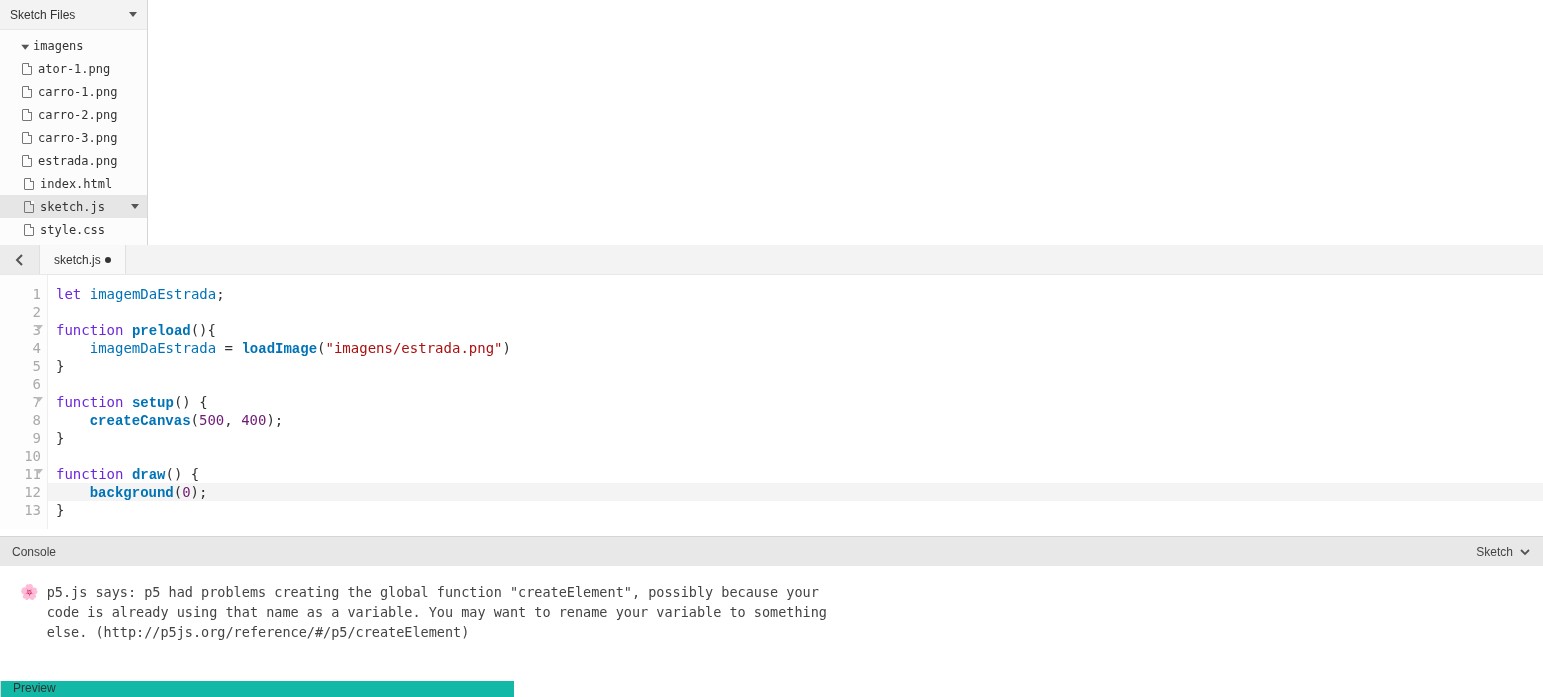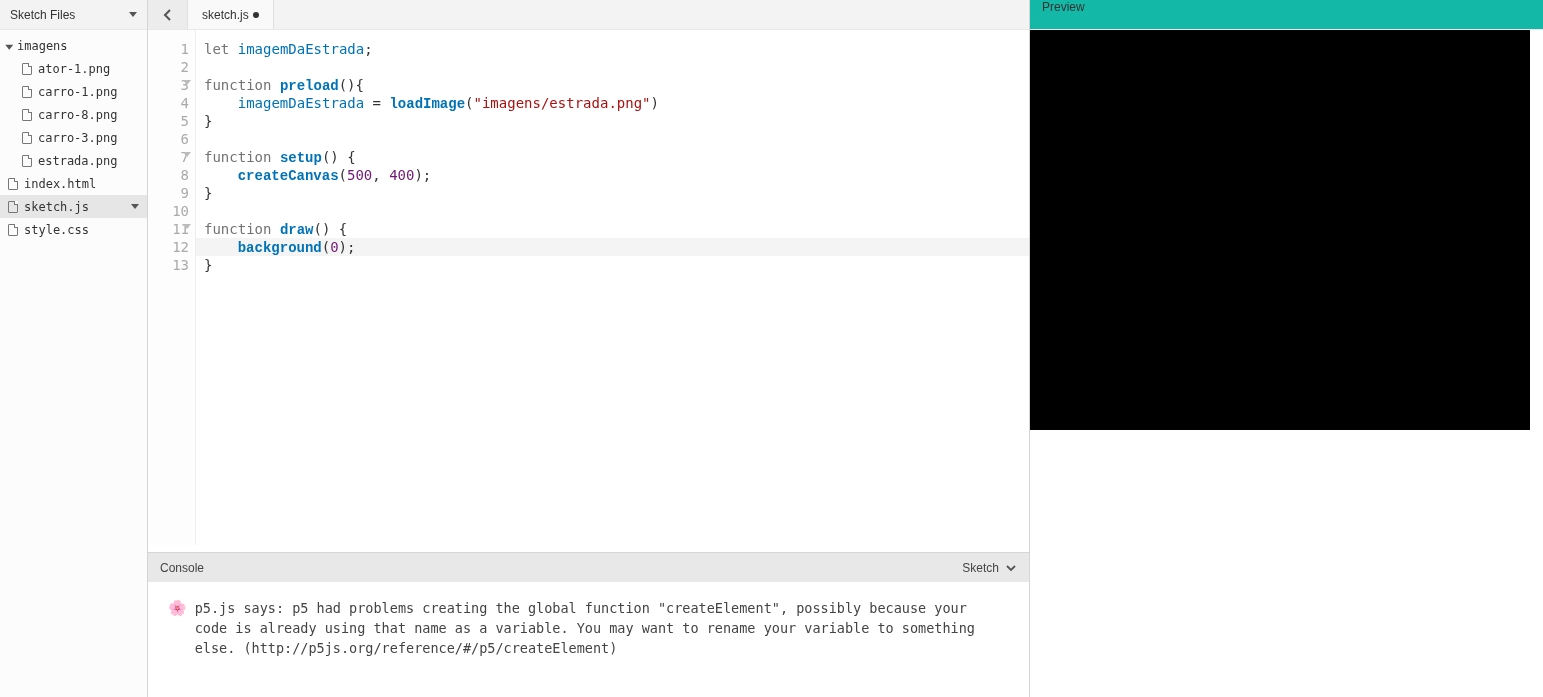--- a/index.html
+++ b/index.html
@@ -1,24 +1,24 @@
 <!DOCTYPE html>
 <html><head>
 <meta charset="utf-8">
 <style>
 * { margin:0; padding:0; box-sizing:border-box; }
 body { font-family: -apple-system, BlinkMacSystemFont, "Segoe UI", Helvetica, sans-serif; font-size:13px; color:#333; background:#fff; overflow:hidden; }
-.app { display:flex; width:1543px; height:697px; }
+.app { display:flex; width:1543px; height:697px;flex-direction:column; }
 
 
 .sidebar { width:148px; border-right:1px solid #d5d5d5; display:flex; flex-direction:column; background:#fcfcfc; }
 .sidebar-header { height:30px; display:flex; align-items:center; justify-content:space-between; padding:0 10px; border-bottom:1px solid #e8e8e8; background:#f3f3f3; font-size:12px; color:#333; }
 .caret-down { display:inline-block; width:0; height:0; border-left:4px solid transparent; border-right:4px solid transparent; border-top:5px solid #555; }
 .tree { padding:4px 0; font-family:"Lucida Console", Monaco, monospace; font-size:12px; color:#333; }
-.tree-row { display:flex; align-items:center; height:23px; padding-left:8px; cursor:pointer; }
+.tree-row { display:flex; align-items:center; height:23px; padding-left:24px; cursor:pointer; }
 .tree-row.indent1 { padding-left:22px; }
 .tree-row.active { background:#e6e6e6; }
 .tree-arrow { display:inline-block; width:0; height:0; border-top:4px solid transparent; border-bottom:4px solid transparent; border-left:0; border-right:0; margin-right:4px; }
 .tree-arrow.open { border-left:5px solid #555; transform:rotate(90deg); transform-origin:25% 50%; }
 .file-icon { display:inline-block; width:10px; height:12px; border:1px solid #777; border-radius:1px; margin-right:6px; position:relative; }
 .file-icon::after{content:"";position:absolute;top:-1px;right:-1px;width:3px;height:3px;background:#fcfcfc;border-left:1px solid #777;border-bottom:1px solid #777;}
 .tree-row .row-caret { margin-left:auto; margin-right:8px; }
 
 
 .editor-col { flex:1; display:flex; flex-direction:column; min-width:0; }
@@ -29,21 +29,21 @@
 .tab .dirty-dot{width:6px;height:6px;border-radius:50%;background:#333;margin-left:4px;}
 
 .code-area { display:flex; flex:1; min-height:0; font-family:"Lucida Console", Monaco, monospace; font-size:14px; line-height:18px; }
 .gutter { width:48px; text-align:right; color:#aaa; padding:10px 6px 10px 0; background:#fdfdfd; border-right:1px solid #eee; user-select:none; }
 .gutter .gline{height:18px; position:relative;}
 .fold{position:absolute; right:-2px; top:4px; width:0;height:0;border-left:4px solid transparent;border-right:4px solid transparent;border-top:5px solid #bbb;}
 .code { flex:1; padding:10px 8px; white-space:pre; overflow:auto; color:#333; position:relative; }
 .code .line{height:18px;}
 .hl-line{position:absolute; left:0; right:0; height:18px; background:#f4f4f4; z-index:0;}
 .code .line > *{position:relative;z-index:1;}
-.kw{color:#737373;} 
+.kw{color:#6d28d9;} 
 .fn{color:#0073b7; font-weight:bold;font-family:Liberation Mono, monospace;}
 .ident{color:#0073b7;}
 .str{color:#a11;}
 .num{color:#701a75;}
 
 
 .console-header{height:30px;display:flex;align-items:center;justify-content:space-between;padding:0 12px;background:#e8e8e8;border-top:1px solid #d5d5d5;font-size:12px;color:#444;margin-top:7px;}
 .console-header .clear{display:flex;align-items:center;gap:6px;cursor:pointer;}
 .console-body{height:115px;padding:16px 20px 10px 20px;background:#fff;font-family:"Lucida Console", Monaco, monospace;font-size:13.5px;color:#444;line-height:20px;overflow:auto;}
 .console-msg{display:flex;gap:8px;}
@@ -73,21 +73,21 @@
         <div class="tree-row indent1">
           <span class="file-icon"></span>
           <span>ator-1.png</span>
         </div>
         <div class="tree-row indent1">
           <span class="file-icon"></span>
           <span>carro-1.png</span>
         </div>
         <div class="tree-row indent1">
           <span class="file-icon"></span>
-          <span>carro-8.png</span>
+          <span>carro-2.png</span>
         </div>
         <div class="tree-row indent1">
           <span class="file-icon"></span>
           <span>carro-3.png</span>
         </div>
         <div class="tree-row indent1">
           <span class="file-icon"></span>
           <span>estrada.png</span>
         </div>
         <div class="tree-row">

